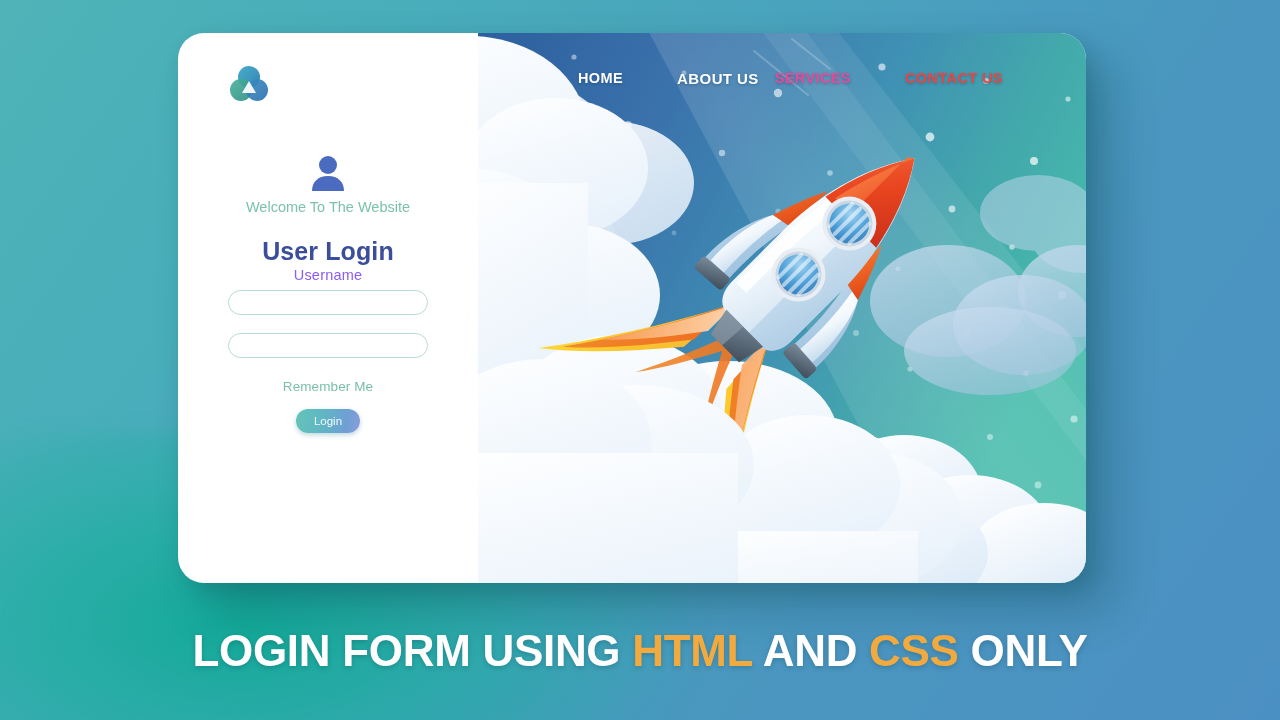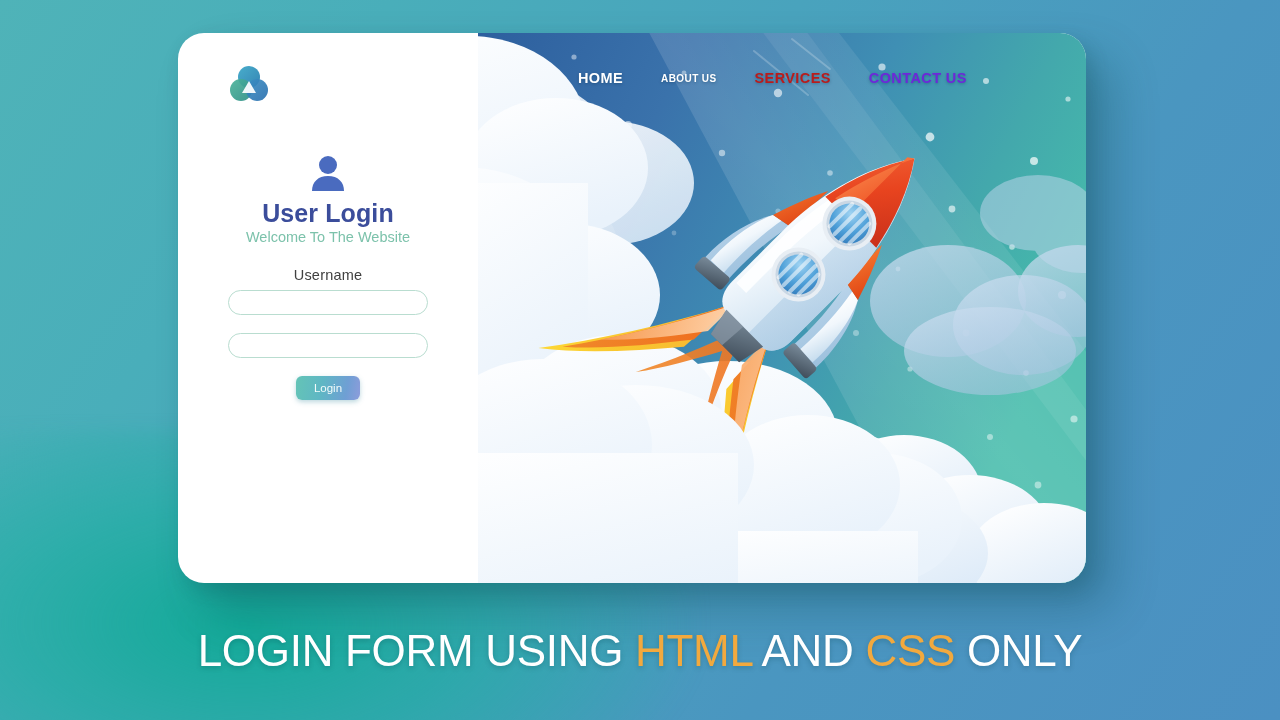--- a/index.html
+++ b/index.html
@@ -66,62 +66,62 @@
     font-size:25px; font-weight:bold; letter-spacing:.1px;
     color:#3b4d9b;
     margin-bottom:1px;
   }
   #login-subtitle {
     font-size:14.5px; color:#7cc2ab; font-weight:400;
     margin-bottom:22px;
   }
 
   .field-label {
-    font-size:14.5px; color:#404040; font-weight:400;
+    font-size:14.5px; color:#8b5cf6; font-weight:400;
     margin-bottom:7px; letter-spacing:.2px;
   }
   .field-input {
     display:block; width:200px; height:25px; margin:0 auto 18px;
     border:1px solid #b9ddd0; border-radius:14px;
     background:#fff; outline:none;
     font-family:"Liberation Sans", sans-serif;
     font-size:12px; color:#44505e;
     padding:0 12px;
   }
 
   .helper-link {
     display:block; font-size:13.5px; color:#79bfa9;
     text-decoration:none; line-height:1.6; letter-spacing:.1px;
   }
 
   #login-button {
     display:block; margin:11px auto 0;
     width:64px; height:24px;
-    border:none; border-radius:6px;
+    border:none; border-radius:12px;
     background:linear-gradient(100deg,#64c4b6 0%,#5fb7c4 40%,#6f9fd4 78%,#8d9cdb 100%);
     color:#f2fbfa; font-size:11.5px;
     font-family:"Liberation Sans", sans-serif;
     cursor:pointer;
     box-shadow:0 2px 5px rgba(60,140,160,.35);
   }
 
   
   #illustration {
     position:absolute; left:300px; top:0;
     width:608px; height:550px;
     overflow:hidden;
   }
   #illustration svg { display:block; width:100%; height:100%; }
 
   
   #caption {
     position:absolute; left:0; top:626px;
     width:1280px; text-align:center;
     font-family:"Liberation Sans", sans-serif;
-    font-weight:normal;
+    font-weight:bold;
     font-size:44px;
     letter-spacing:-.3px;
     color:#ffffff;
     white-space:nowrap;
     text-shadow:0 2px 5px rgba(0,60,70,.25);
   }
   #caption .accent { color:#f2a93e; }
   #caption span { display:inline; }
 </style>
 </head>
@@ -401,40 +401,41 @@
 
       <div id="login-body">
 
         <div>
           <svg id="avatar-icon" viewBox="0 0 34 38" aria-hidden="true">
             <circle cx="17" cy="10" r="9" fill="#4a6bbf"></circle>
             <path d="M17 21 C7 21 1 27 1 36 L33 36 C33 27 27 21 17 21 Z" fill="#4a6bbf"></path>
           </svg>
         </div>
 
+        <div id="login-subtitle">Welcome To The Website</div>
         <div id="login-title">User Login</div>
-        <div id="login-subtitle">Welcome To The Website</div>
 
         <div class="field-label">Username</div>
         <input class="field-input" type="text" placeholder="" style="">
 
         <input class="field-input" type="password" placeholder="" style="">
 
+        <a class="helper-link" href="#">Remember Me</a>
 
         <button id="login-button" type="button">Login</button>
       </div>
     </div>
 
     <nav id="nav" style="position:absolute;left:300px;top:28px;width:608px;height:34px;
                 display:flex;align-items:center;justify-content:flex-start;
-                gap:0;z-index:9;padding-left:100px;">
+                gap:16px;z-index:9;padding-left:100px;">
       <a href="#" class="nav-item" style="color:#fff;font-size:14.5px;font-weight:bold;text-decoration:none;letter-spacing:.4px;margin-right:38px;text-shadow:0 1px 3px rgba(0,40,70,.35);">HOME</a>
-      <a href="#" class="nav-item" style="color:#fff;font-size:10px;font-weight:bold;text-decoration:none;letter-spacing:.4px;margin-right:38px;text-shadow:0 1px 3px rgba(0,40,70,.35);">ABOUT US</a>
-      <a href="#" class="nav-item" style="color:#b91c1c;font-size:14.5px;font-weight:bold;text-decoration:none;letter-spacing:.4px;margin-right:38px;text-shadow:0 1px 3px rgba(0,40,70,.35);">SERVICES</a>
-      <a href="#" class="nav-item" style="color:#6d28d9;font-size:14.5px;font-weight:bold;text-decoration:none;letter-spacing:.4px;text-shadow:0 1px 3px rgba(0,40,70,.35);">CONTACT US</a>
+      <a href="#" class="nav-item" style="color:#fff;font-size:15px;font-weight:bold;text-decoration:none;letter-spacing:.4px;text-shadow:0 1px 3px rgba(0,40,70,.35);">ABOUT US</a>
+      <a href="#" class="nav-item" style="color:#ec4899;font-size:14.5px;font-weight:bold;text-decoration:none;letter-spacing:.4px;margin-right:38px;text-shadow:0 1px 3px rgba(0,40,70,.35);">SERVICES</a>
+      <a href="#" class="nav-item" style="color:#ef4444;font-size:14.5px;font-weight:bold;text-decoration:none;letter-spacing:.4px;text-shadow:0 1px 3px rgba(0,40,70,.35);">CONTACT US</a>
     </nav>
 
   </div>
 
   <div id="caption">
     <span>LOGIN FORM USING </span><span class="accent">HTML</span><span> AND </span><span class="accent">CSS</span><span> ONLY</span>
   </div>
 
 </div>
 

